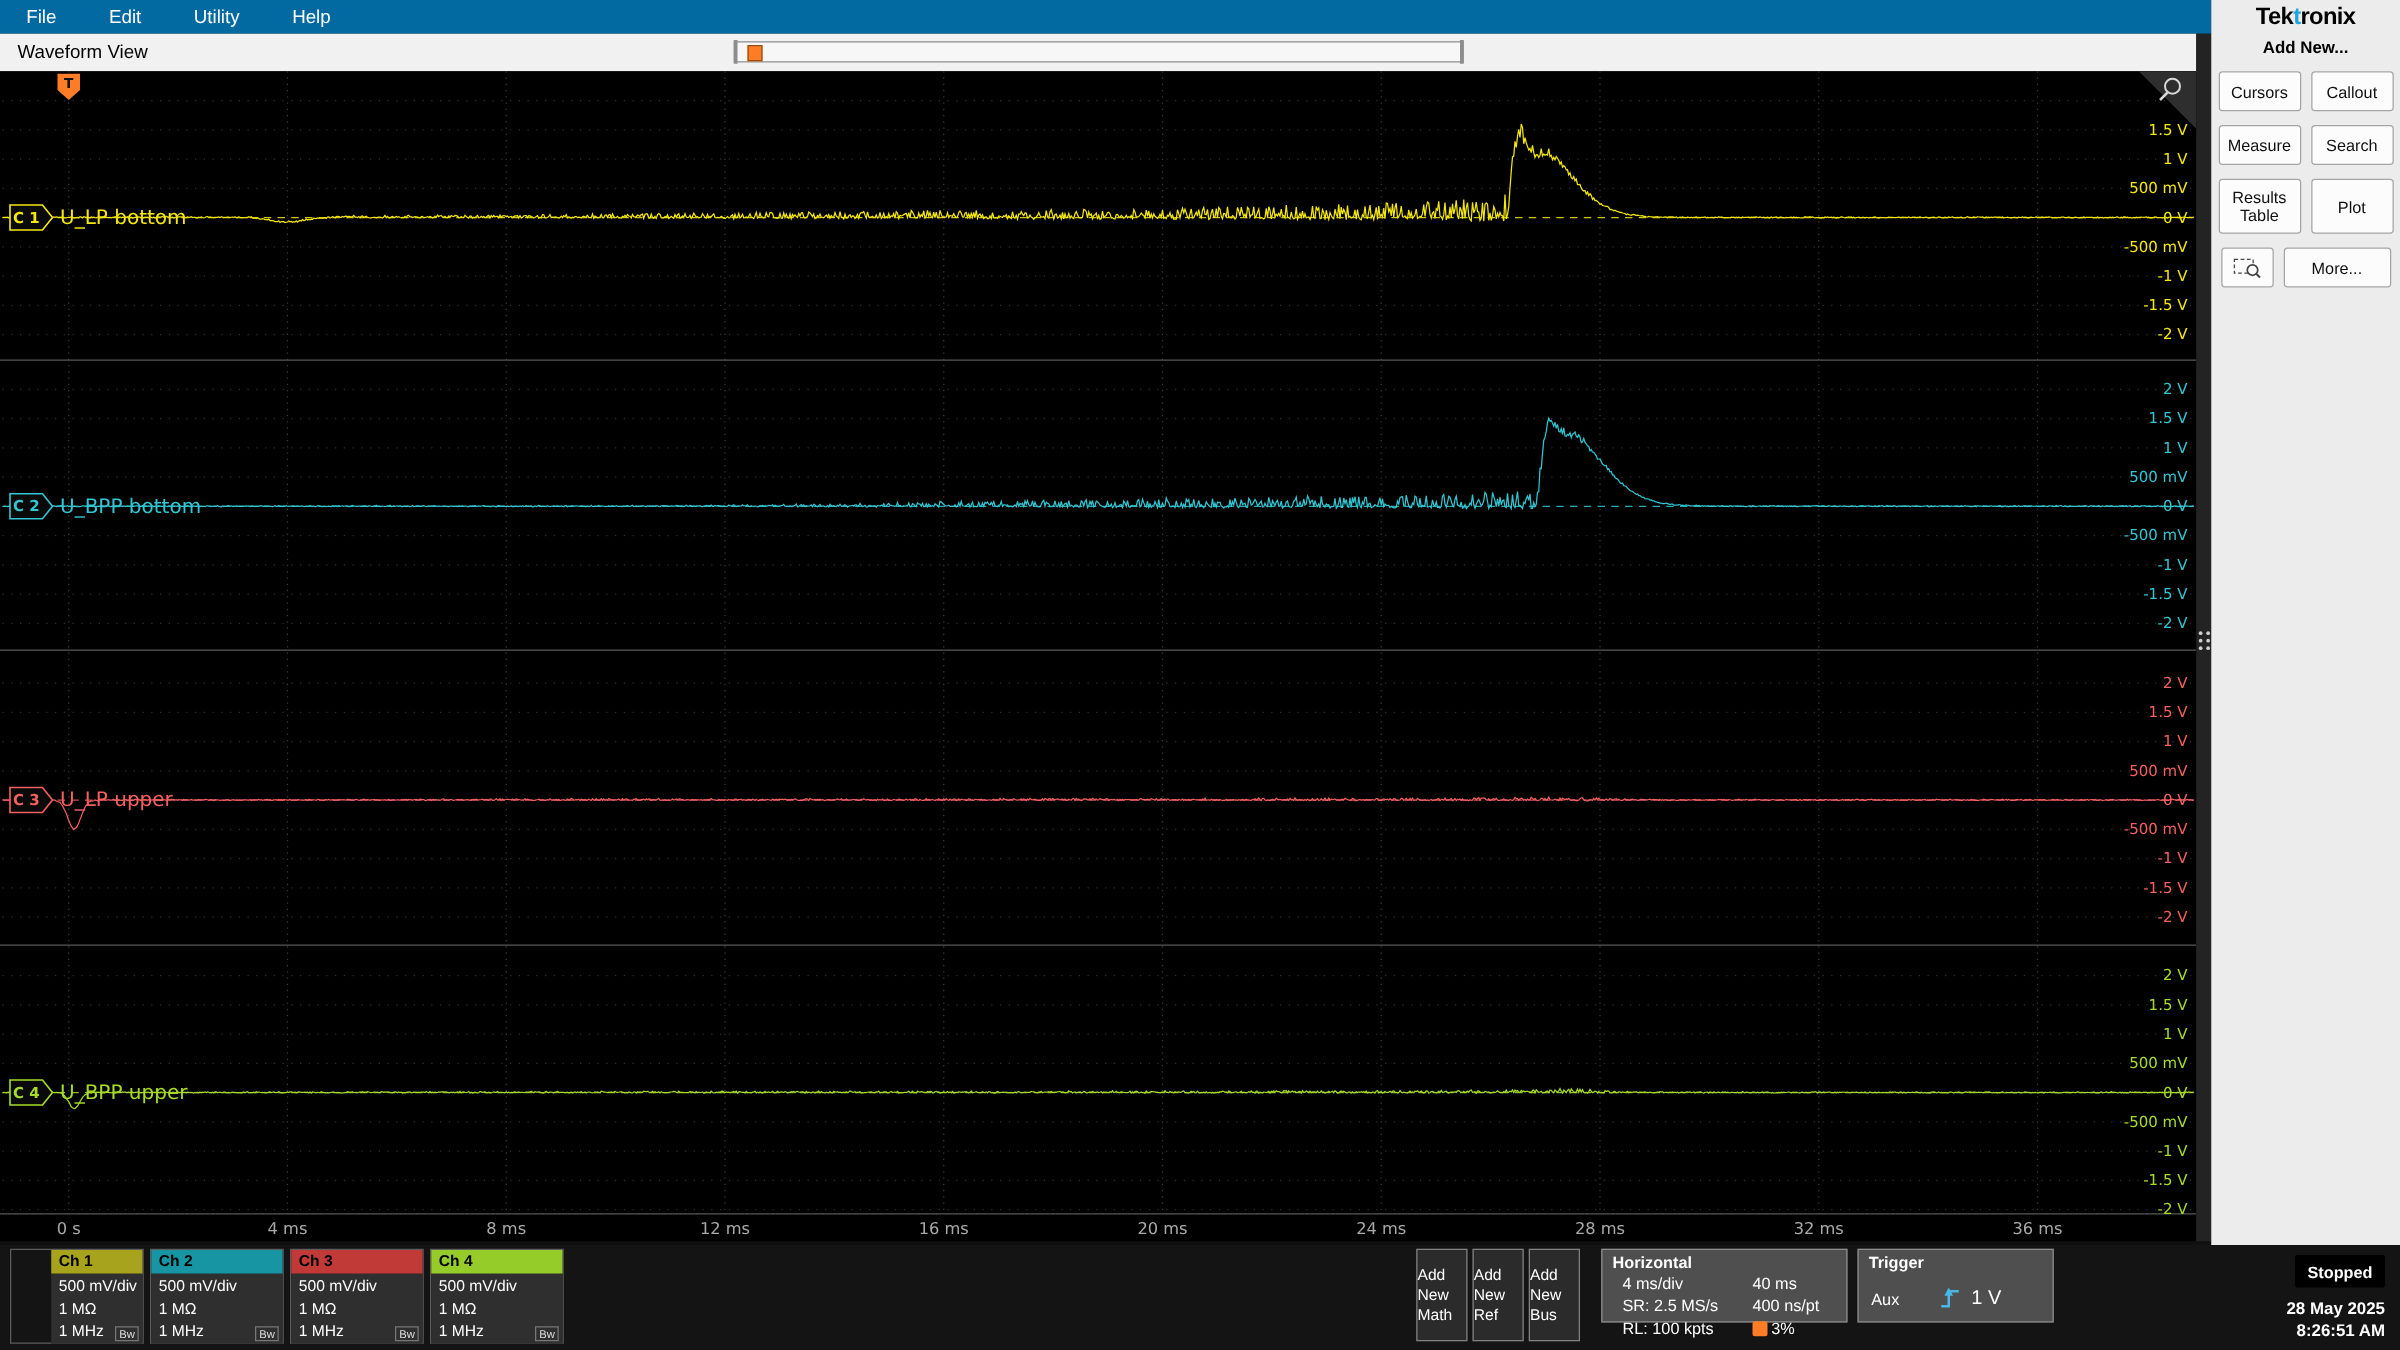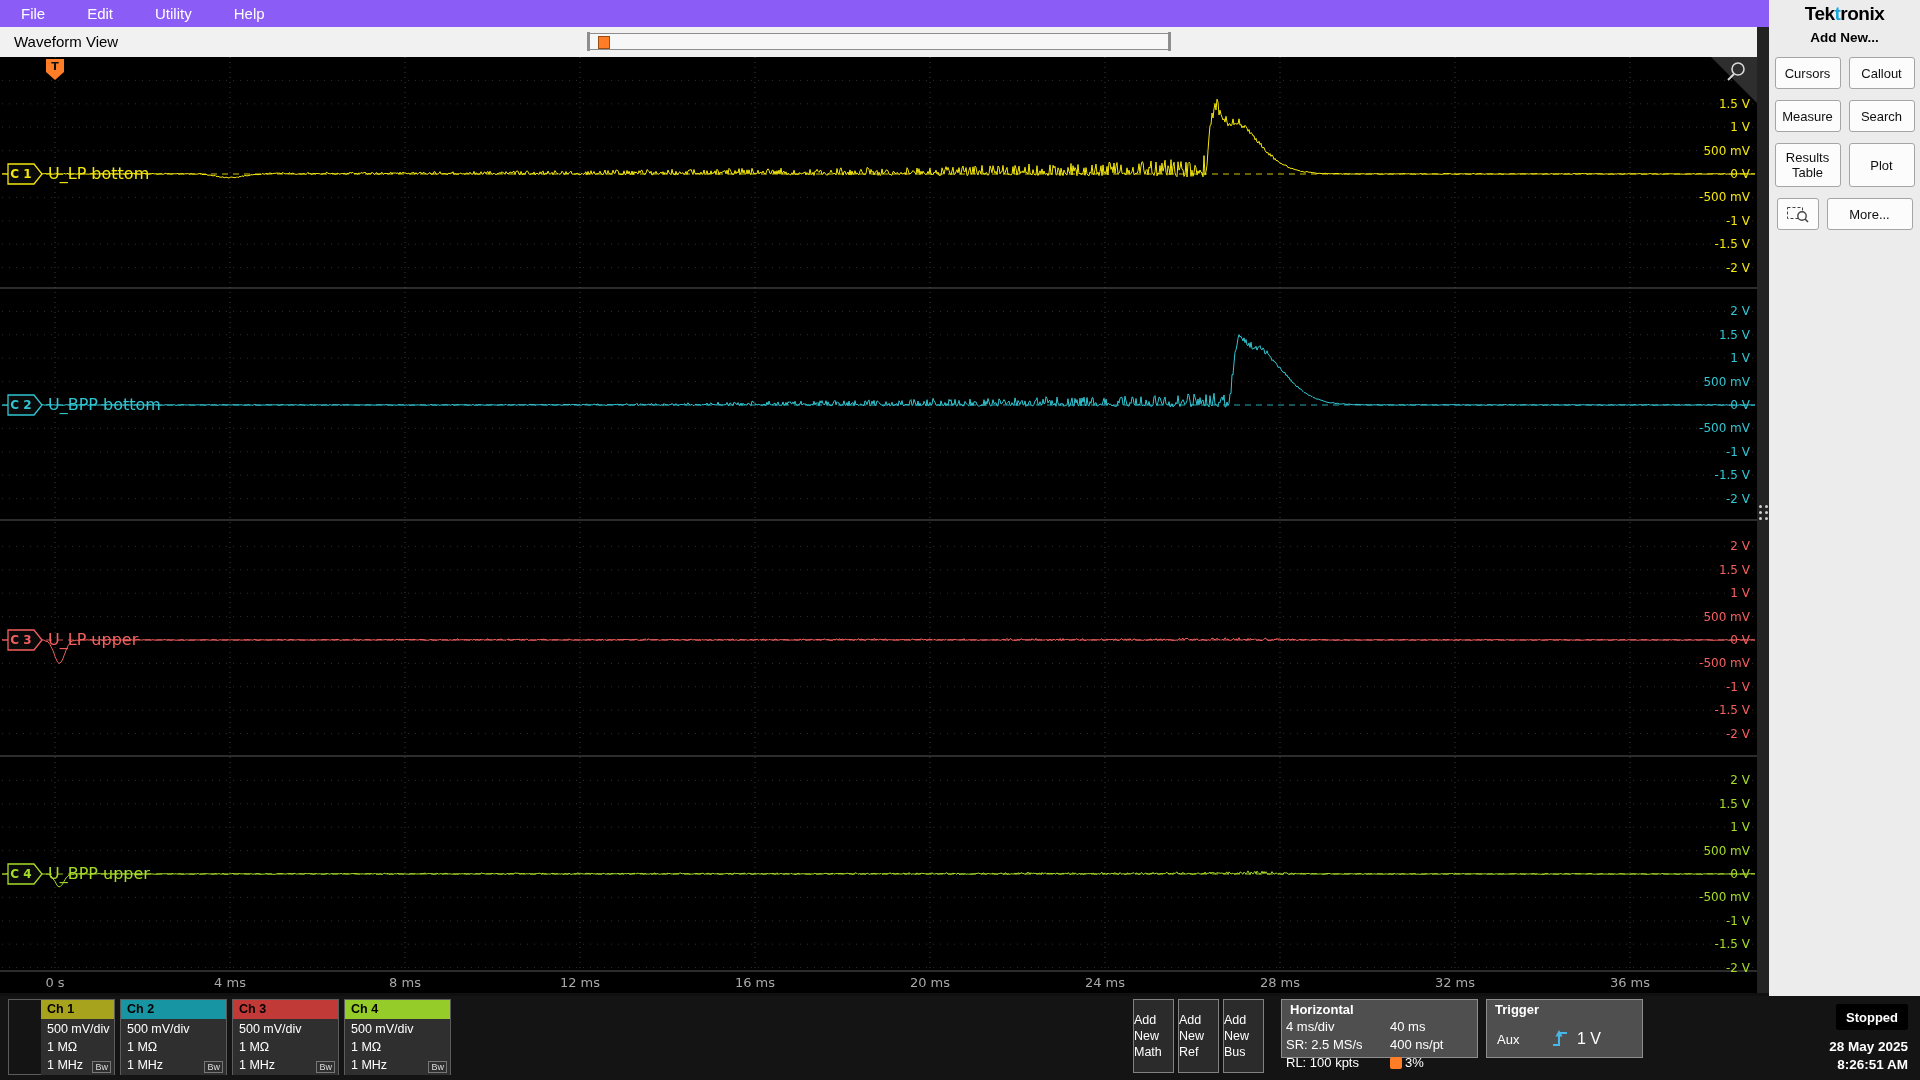--- a/index.html
+++ b/index.html
@@ -1,21 +1,21 @@
 <!DOCTYPE html>
 <html><head>
 <meta charset="utf-8">
 <style>
   html,body { margin:0; padding:0; background:#000; }
   #app { position:relative; width:1920px; height:1080px; background:#101010;
          font-family:"Liberation Sans", sans-serif; overflow:hidden; }
 
   
   #menubar { position:absolute; left:0; top:0; width:1769px; height:27px;
-             background:#8b5cf6; display:flex; align-items:center; }
+             background:#0369a1; display:flex; align-items:center; }
   .menu-item { color:#fff; font-size:15px; padding:0 21px; cursor:default; }
 
   
   #view-header { position:absolute; left:0; top:27px; width:1757px; height:30px;
                  background:#f1f1f1; border-bottom:1px solid #bdbdbd; }
   #view-title { position:absolute; left:14px; top:6px; font-size:15px; color:#000; }
   #overview-slider { position:absolute; left:587px; top:6px; width:582px; height:15px;
                      border:1px solid #8d8d8d; background:#f7f7f7; }
   #overview-slider .ov-end { position:absolute; top:-2px; width:3px; height:19px; background:#8d8d8d; }
   #overview-slider .ov-end.left { left:-1px; }
@@ -65,21 +65,21 @@
             display:flex; flex-direction:column; justify-content:center; line-height:16px;
             box-sizing:border-box; }
   #addmath { left:1133px; } #addref { left:1178px; } #addbus { left:1223px; }
 
   .panel { position:absolute; top:3px; height:59px; background:#4f4f4f; border:1px solid #8e8e8e;
            color:#fff; box-sizing:border-box; }
   .panel .ptitle { font-weight:bold; font-size:13px; padding:2px 0 1px 8px; }
   #horizontal-panel { left:1281px; width:197px; }
   #trigger-panel { left:1486px; width:157px; }
   #acquisition-panel { left:1650px; width:148px; }
-  .prow { display:flex; padding-left:4px; font-size:13px; line-height:18px; }
+  .prow { display:flex; padding-left:16px; font-size:13px; line-height:18px; }
   .pc1 { width:104px; } .pc2 { flex:1; display:flex; align-items:center; gap:3px; }
   .comp-icon { display:inline-block; width:12px; height:12px; background:#ff7d27;
                border-radius:2px; }
   #trigger-panel .trow { display:flex; align-items:center; padding:10px 0 0 10px; gap:6px; }
   #trigger-panel .tsource { width:48px; font-size:13px; }
   #acquisition-panel .arow { display:flex; justify-content:space-between;
                              padding:0 10px 0 8px; font-size:13px; line-height:18px; }
 
   #stopped { position:absolute; left:1836px; top:8px; width:72px; height:26px; background:#000000;
              color:#fff; font-weight:bold; font-size:13px; display:flex; align-items:center;

